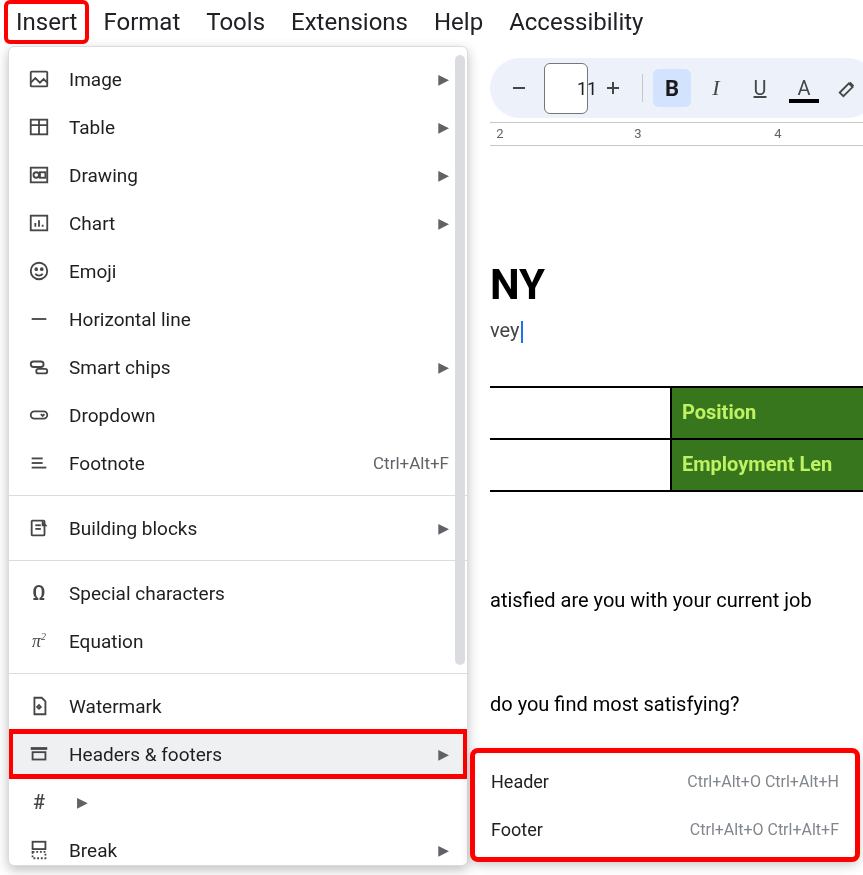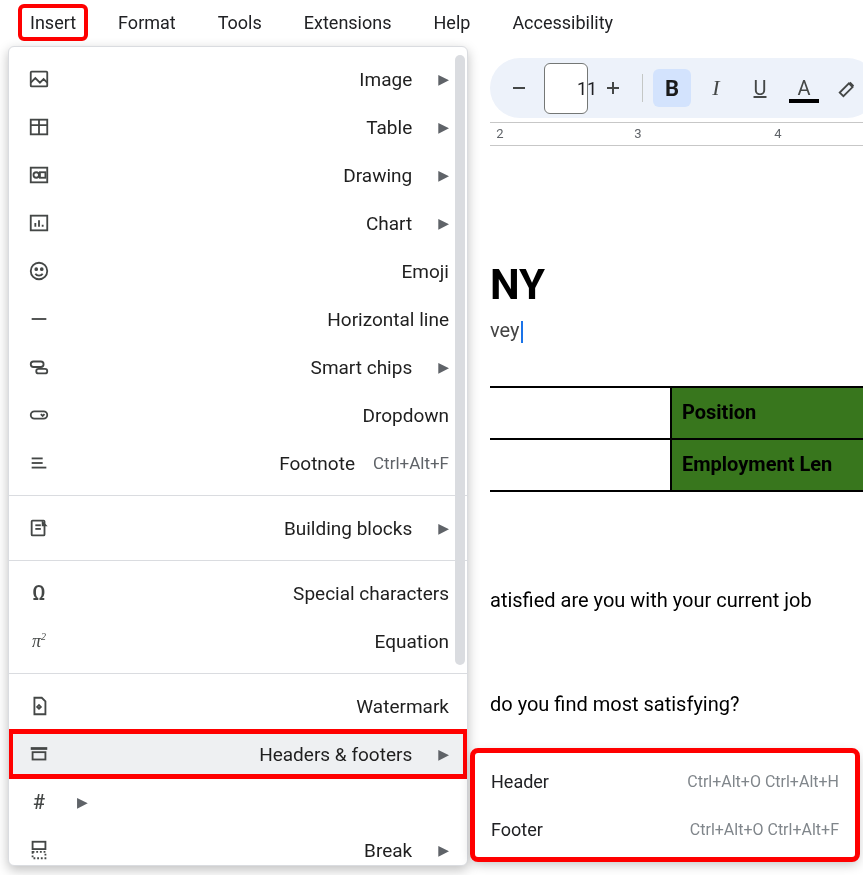--- a/index.html
+++ b/index.html
@@ -8,24 +8,24 @@
     background: #fff;
     color: #202124;
     width: 863px;
     height: 875px;
     overflow: hidden;
     position: relative;
   }
   .menubar {
     display: flex;
     align-items: center;
-    gap: 22px;
-    padding: 0 20px;
+    gap: 6px;
+    padding: 0 6px;
     height: 44px;
-    font-size: 18px;
+    font-size: 24px;
   }
   .menubar .menu-item {
     padding: 6px 10px;
     border-radius: 4px;
     cursor: pointer;
   }
   .menubar .menu-item.active {
     outline: 4px solid #ff0000;
     outline-offset: -2px;
   }
@@ -114,21 +114,21 @@
     display: flex;
     height: 52px;
   }
   .tbl-cell-left {
     flex: 0 0 180px;
     border-bottom: 2px solid #000;
   }
   .tbl-cell-right {
     flex: 1;
     background: #38761d;
-    color: #000000;
+    color: #bef264;
     font-weight: 700;
     font-size: 20px;
     padding: 12px 10px;
     border-bottom: 2px solid #000;
     border-left: 2px solid #000;
     white-space: nowrap;
     overflow: hidden;
   }
   .doc-q {
     position: absolute;
@@ -162,21 +162,20 @@
   }
   .dd-item {
     display: flex;
     align-items: center;
     height: 48px;
     padding: 0 18px;
     font-size: 19px;
     color: #1f1f1f;
     cursor: pointer;
     gap: 18px;
-    text-align: right;
   }
   .dd-item.highlight-row {
     outline: 5px solid #ff0000;
     outline-offset: -4px;
     background: #eef0f2;
   }
   .dd-icon {
     width: 24px;
     height: 24px;
     display: flex;

